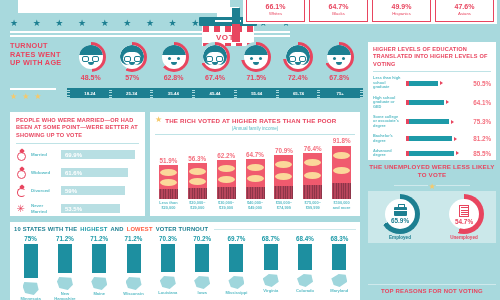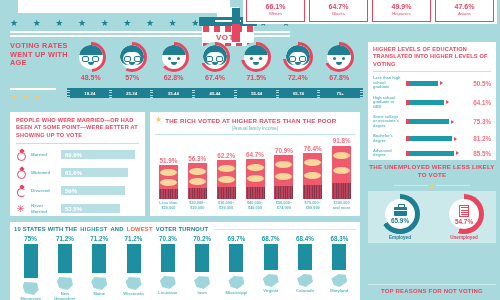--- a/index.html
+++ b/index.html
@@ -209,21 +209,21 @@
         <div class="v">49.9%</div>
         <div class="l">Hispanics</div>
       </div>
       <div class="eth">
         <div class="v">47.6%</div>
         <div class="l">Asians</div>
       </div>
     </div>
 
   <div class="age-head">
-    <div class="h">VOTING RATES WENT UP WITH AGE</div>
+    <div class="h">TURNOUT RATES WENT UP WITH AGE</div>
   </div>
   <div class="age-stars">
     <div class="hr"></div>
     <div class="ss" id="agestars">
         <span>★</span>
         <span>★</span>
         <span>★</span>
       </div>
   </div>
 

